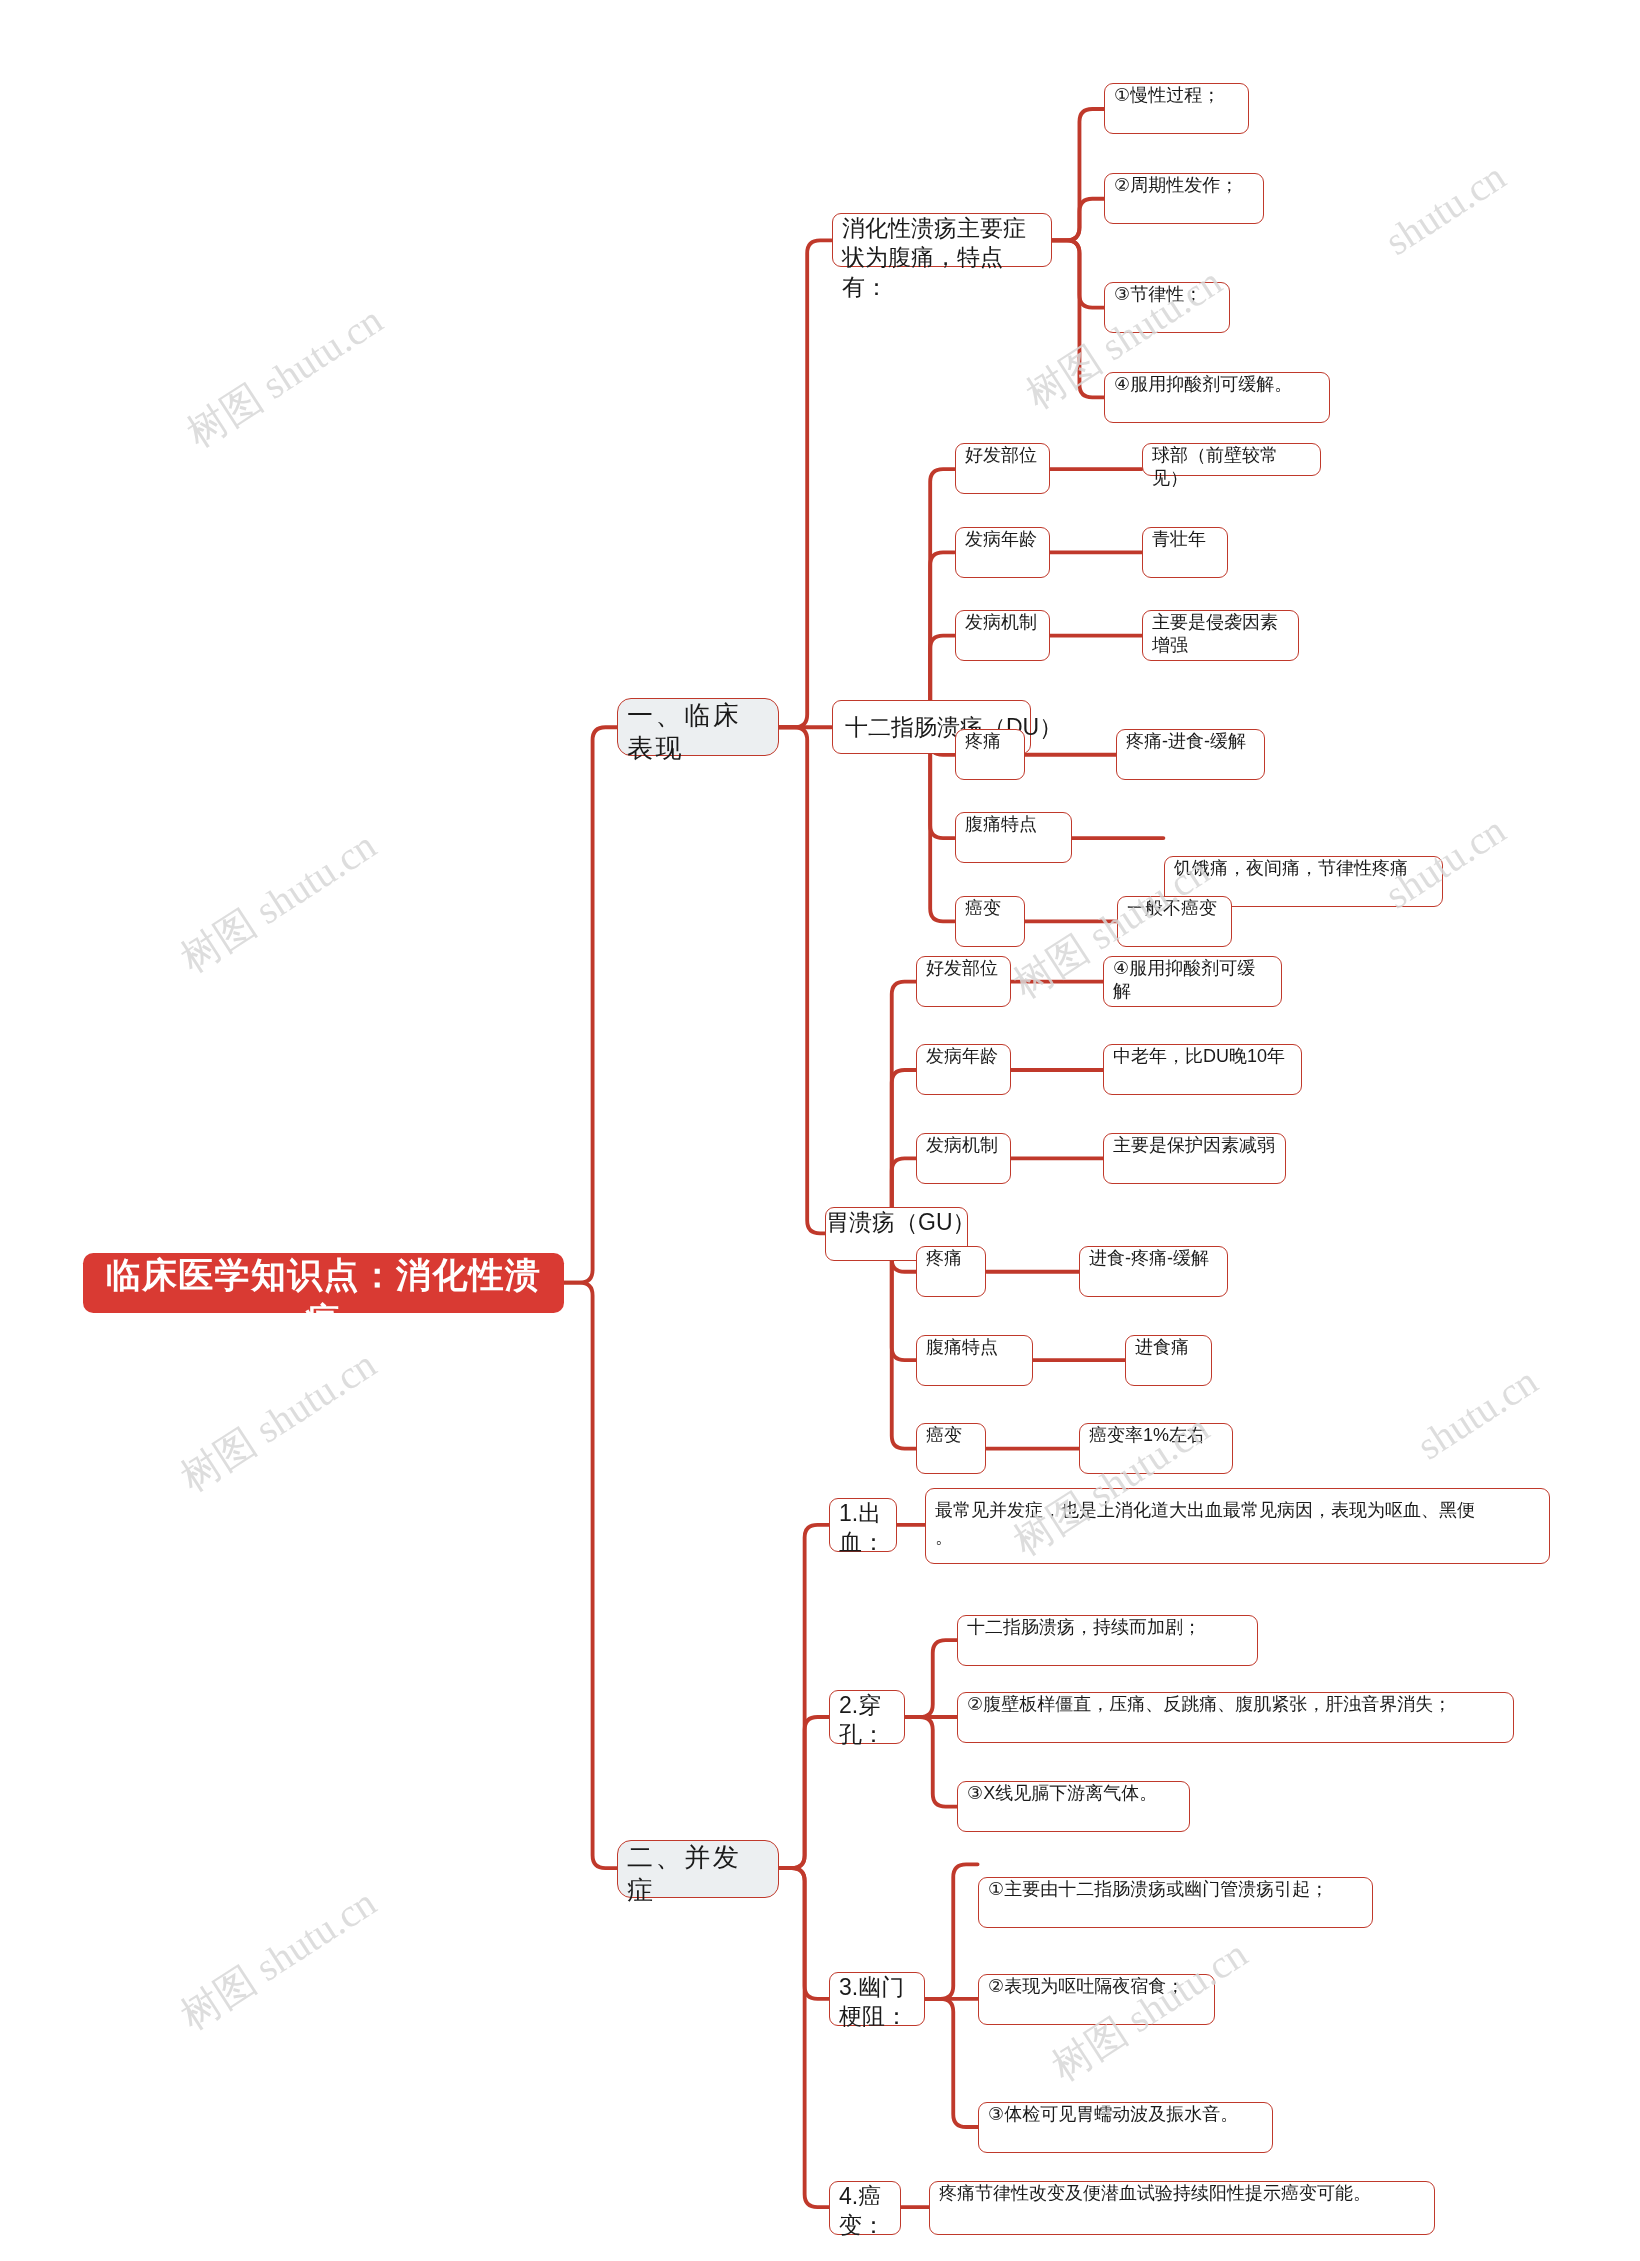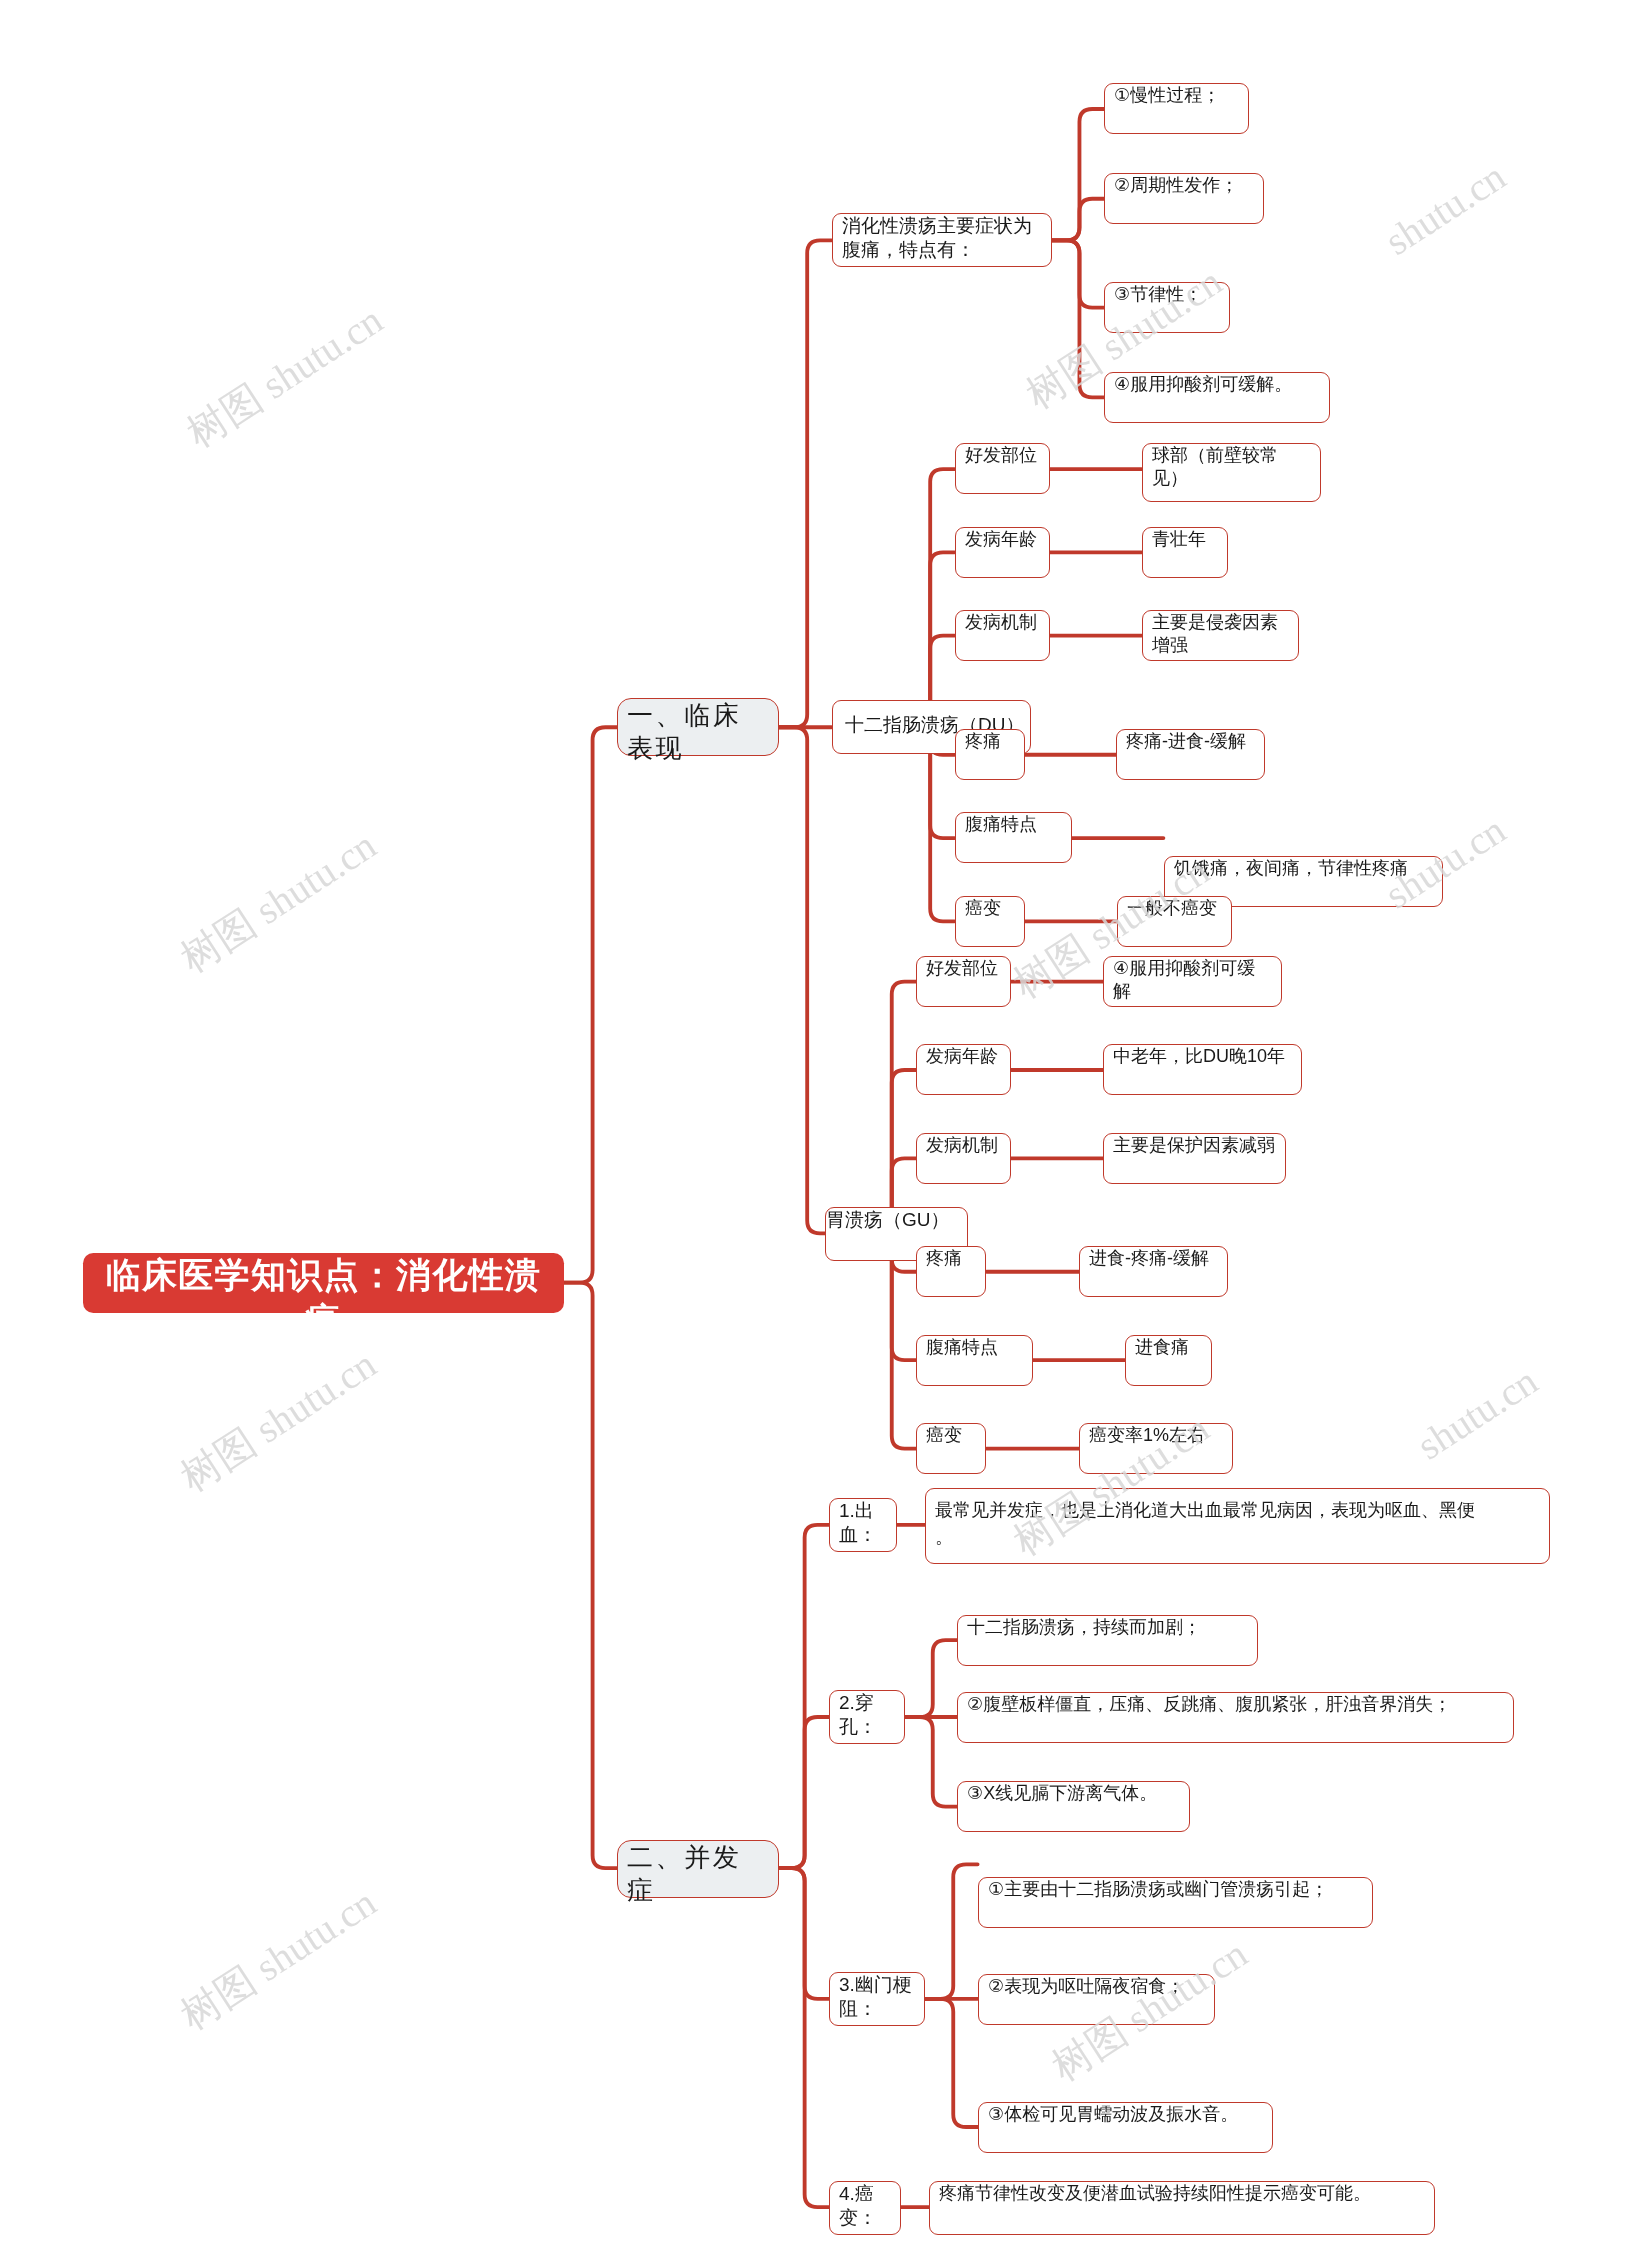--- a/index.html
+++ b/index.html
@@ -20,21 +20,21 @@
     color:#1a1a1a;display:flex;
     padding:0 9px;z-index:2;line-height:1.28;
   }
   .node span{display:block;width:100%;}
   .root{
     background:#d93a33;border:none;border-radius:10.3px;color:#ffffff;
     font-size:35px;font-weight:700;letter-spacing:1.3px;
     justify-content:center;text-align:center;
   }
   .lvl1{background:#eceff1;border-radius:14px;font-size:26px;letter-spacing:2.6px;justify-content:center;}
-  .lvl2{font-size:19px;}
+  .lvl2{font-size:23px;}
   .lvl3{font-size:18px;}
   .leaf{font-size:18px;}
   .wrap2{align-items:flex-start;padding-top:7.7px;line-height:1.5;}
 </style>
 </head>
 <body>
 
 <div id="canvas">
 
   <svg id="links" viewBox="0 0 2560 3529">
@@ -127,21 +127,21 @@
     <span>④服用抑酸剂可缓解。</span>
   </div>
 
   <div class="node lvl2" style="left: 832px; top: 700px; width: 199px; height: 54px; padding: 12px; justify-content: center;">
     <span style="white-space:nowrap;margin-left:0;transform:translateX(0);">十二指肠溃疡（DU）</span>
   </div>
 
   <div class="node lvl3" style="left:955px;top:443px;width:95px;height:51px;">
     <span>好发部位</span>
     </div>
-  <div class="node leaf" style="left:1142px;top:443px;width:179px;height:59px;">
+  <div class="node leaf" style="left:1142px;top:443px;width:179px;height:33px;">
     <span>球部（前壁较常见）</span>
     </div>
 
   <div class="node lvl3" style="left:955px;top:527px;width:95px;height:51px;">
     <span>发病年龄</span>
     </div>
   <div class="node leaf" style="left:1142px;top:527px;width:86px;height:51px;">
     <span>青壮年</span>
     </div>
 

